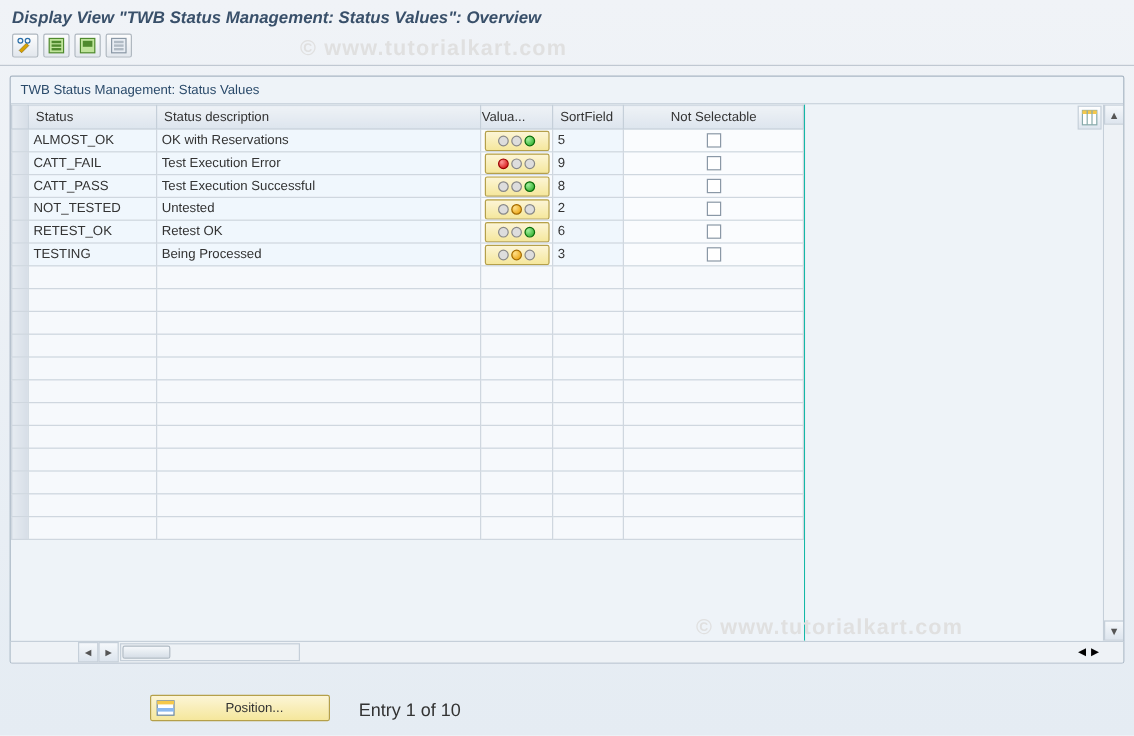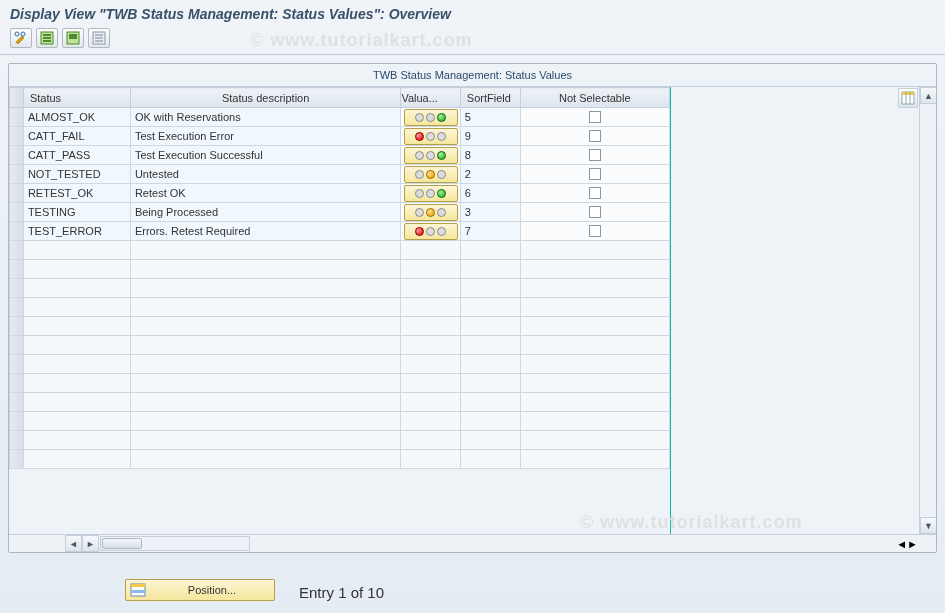--- a/index.html
+++ b/index.html
@@ -67,21 +67,20 @@
       height: 490px;
       display: flex;
       flex-direction: column;
       position: relative;
     }
     .panel-header {
       padding: 5px 8px;
       font-size: 11px;
       color: #2a4a6a;
       border-bottom: 1px solid #c5cfd9;
-      text-align: center;
     }
     .table-container {
       display: flex;
       flex: 1;
       overflow: hidden;
       position: relative;
     }
     .table-wrap {
       flex: 0 0 auto;
       width: 662px;
@@ -103,21 +102,21 @@
     }
     td {
       border: 1px solid #cfd7df;
       padding: 0;
       height: 19px;
       background: #fafcfe;
     }
     .selector-col { width: 14px; background: linear-gradient(to right,#e6ebf1,#d6dee7); }
     td.selector-col { background: linear-gradient(to right,#e6ebf1,#d6dee7); cursor: pointer; }
     .col-status { width: 110px; }
-    .col-desc { width: 295px; text-align: center; }
+    .col-desc { width: 295px; }
     .col-valua { width: 60px; padding:0; }
     .col-sort { width: 60px; }
     .col-notsel { width: 160px; text-align: center; }
     .cell-input {
       width: 100%;
       height: 100%;
       border: none;
       background: #f0f7fd;
       padding: 2px 4px;
       font-size: 11px;
@@ -442,44 +441,20 @@
               </td>
     <td class="col-sort">
                 <div class="cell-input">3</div>
               </td>
     <td class="col-notsel">
                 <div class="checkbox-cell">
                   <div class="cb"></div>
                 </div>
               </td>
   </tr>
-            <tr>
-    <td class="selector-col"></td>
-    <td class="col-status">
-                <div class="cell-input">TEST_ERROR</div>
-              </td>
-    <td class="col-desc">
-                <div class="cell-input">Errors. Retest Required</div>
-              </td>
-    <td class="col-valua">
-                <div class="traffic-btn">
-    <span class="light r-on"></span>
-    <span class="light "></span>
-    <span class="light "></span>
-  </div>
-              </td>
-    <td class="col-sort">
-                <div class="cell-input">7</div>
-              </td>
-    <td class="col-notsel">
-                <div class="checkbox-cell">
-                  <div class="cb"></div>
-                </div>
-              </td>
-  </tr>
             <tr class="empty">
     <td class="selector-col"></td>
     <td class="col-status">
                 <div class="cell-input"></div>
               </td>
     <td class="col-desc">
                 <div class="cell-input"></div>
               </td>
     <td class="col-valua">
                 <div class="cell-input"></div>

